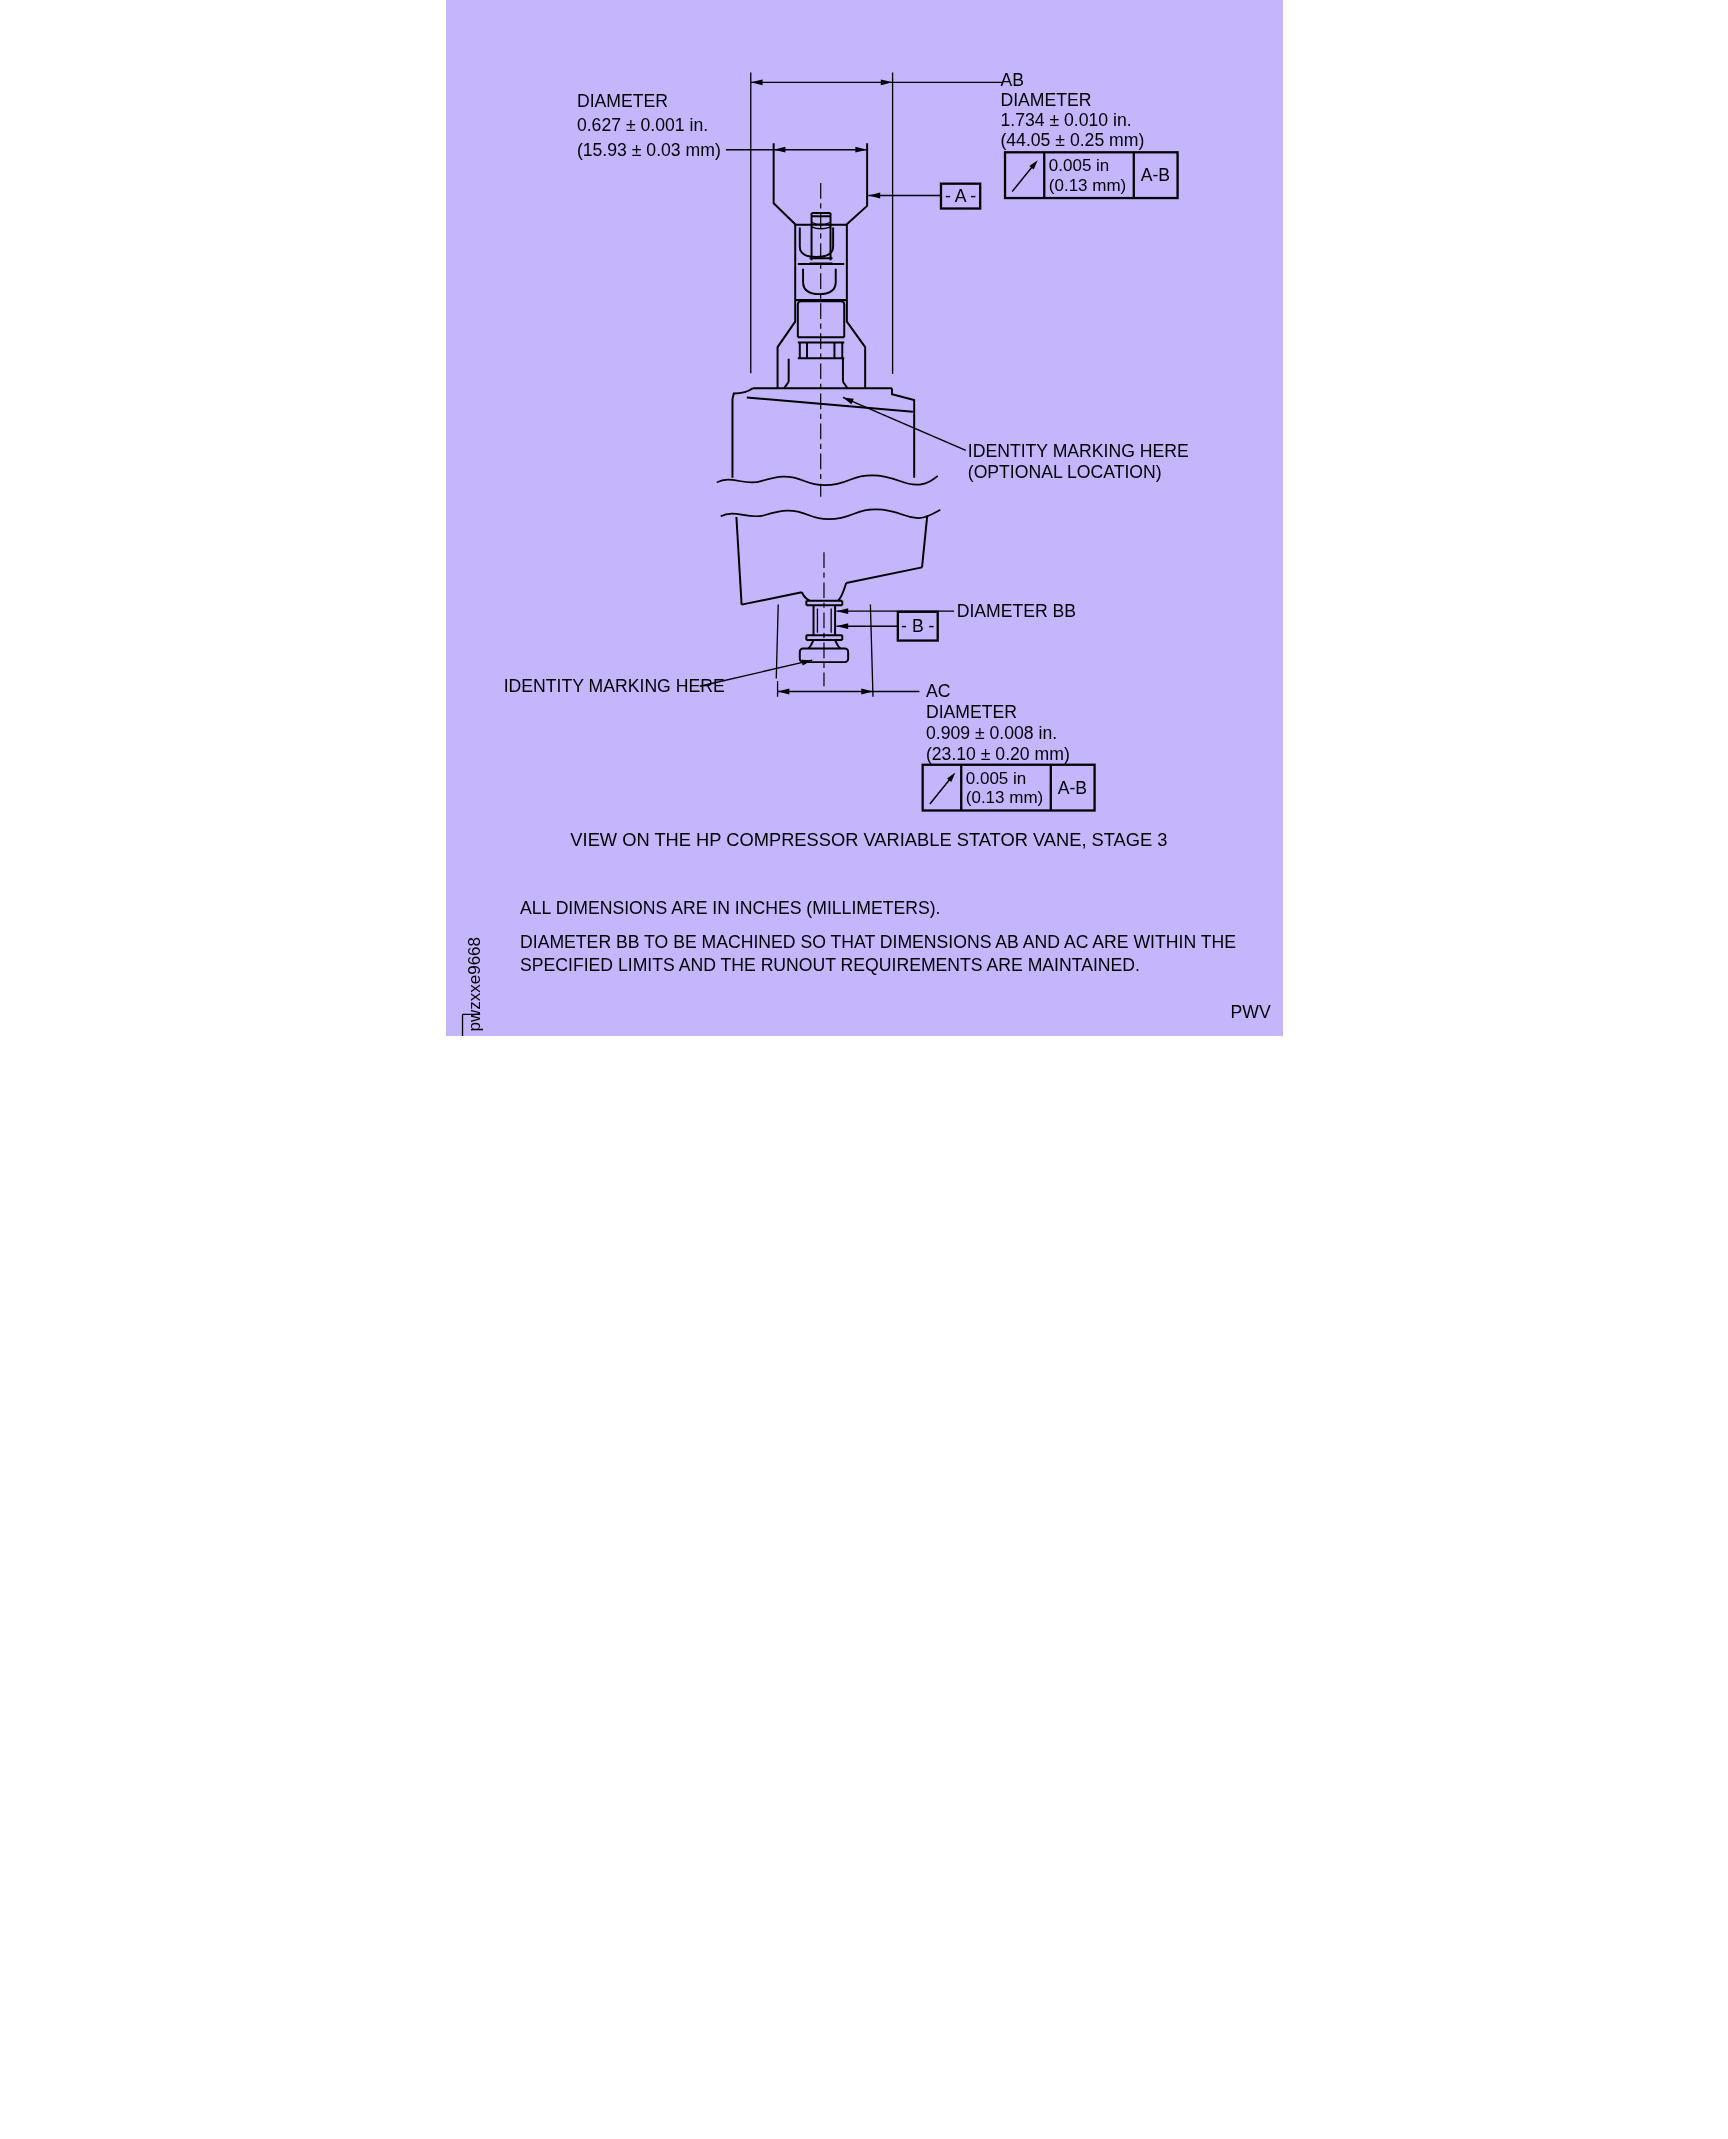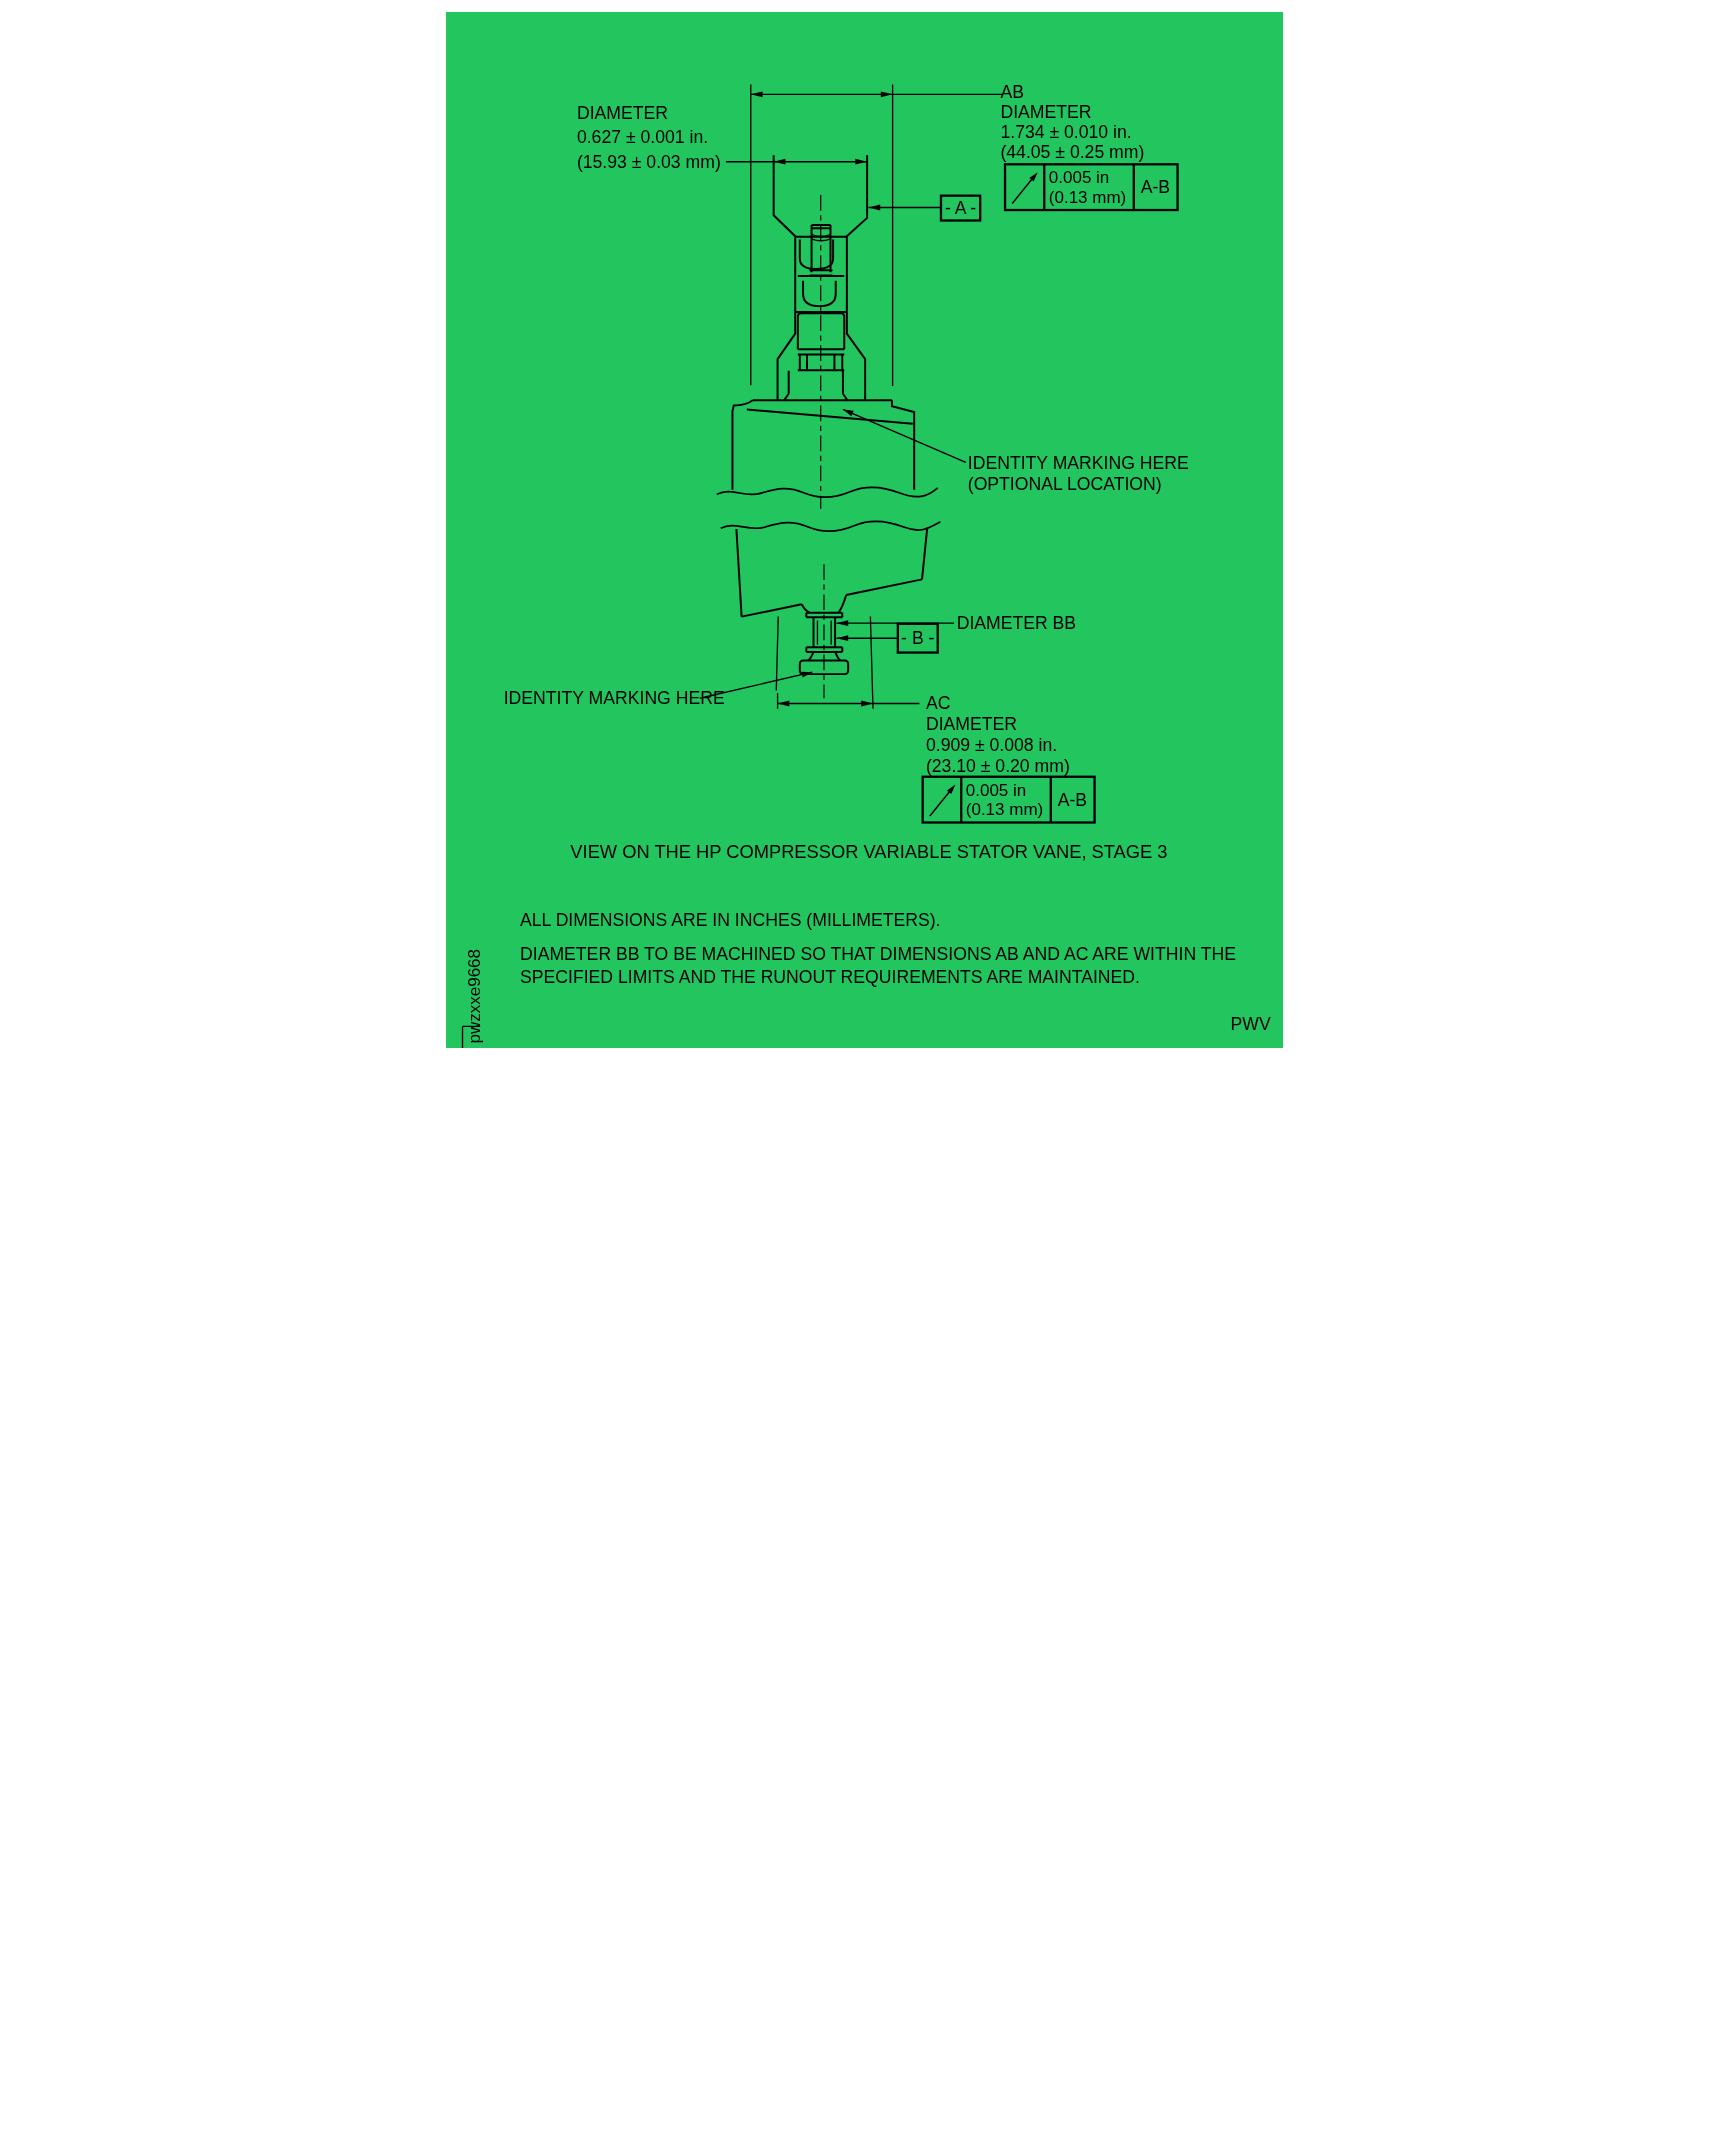--- a/index.html
+++ b/index.html
@@ -1,17 +1,17 @@
 <!DOCTYPE html>
 <html style="font-size:10.5px"><head>
 <meta charset="utf-8">
 <style>
   html,body{margin:0;padding:0;background:#ffffff;}
   body{font-family:"Liberation Sans", sans-serif;}
-  .page{position:relative;width:837px;height:1036px;background:#22c55e;margin:12px auto;}
+  .page{position:relative;width:837px;height:1036px;background:#c4b5fd;margin:0 auto;}
   svg{display:block;}
   text{fill:#000;}
   .t27{font-size:27px;}
   .t28{font-size:28px;}
   .t26{font-size:26px;}
   .outline{fill:none;stroke:#000;stroke-width:3;}
   .thin{fill:none;stroke:#000;stroke-width:2;}
   .dim{fill:none;stroke:#000;stroke-width:2.2;}
   .box{fill:none;stroke:#000;stroke-width:3.5;}
   .cl{fill:none;stroke:#000;stroke-width:1.8;stroke-dasharray:24,7,8,7;}

